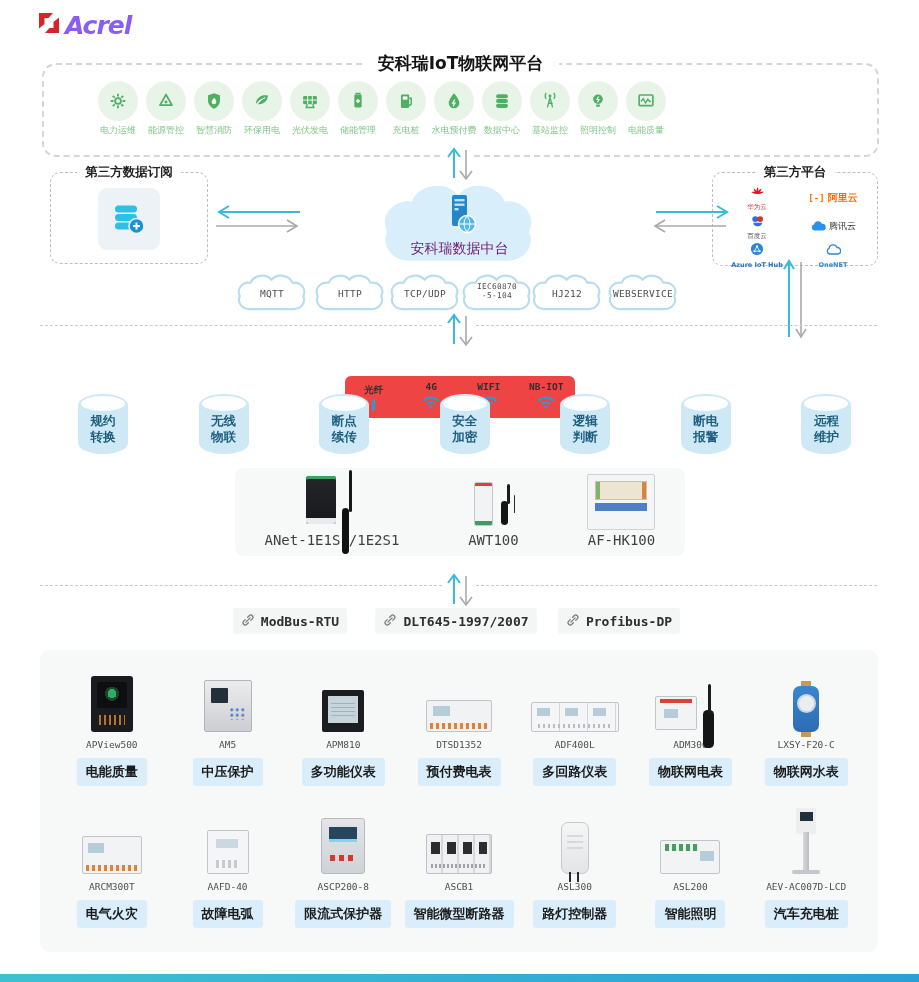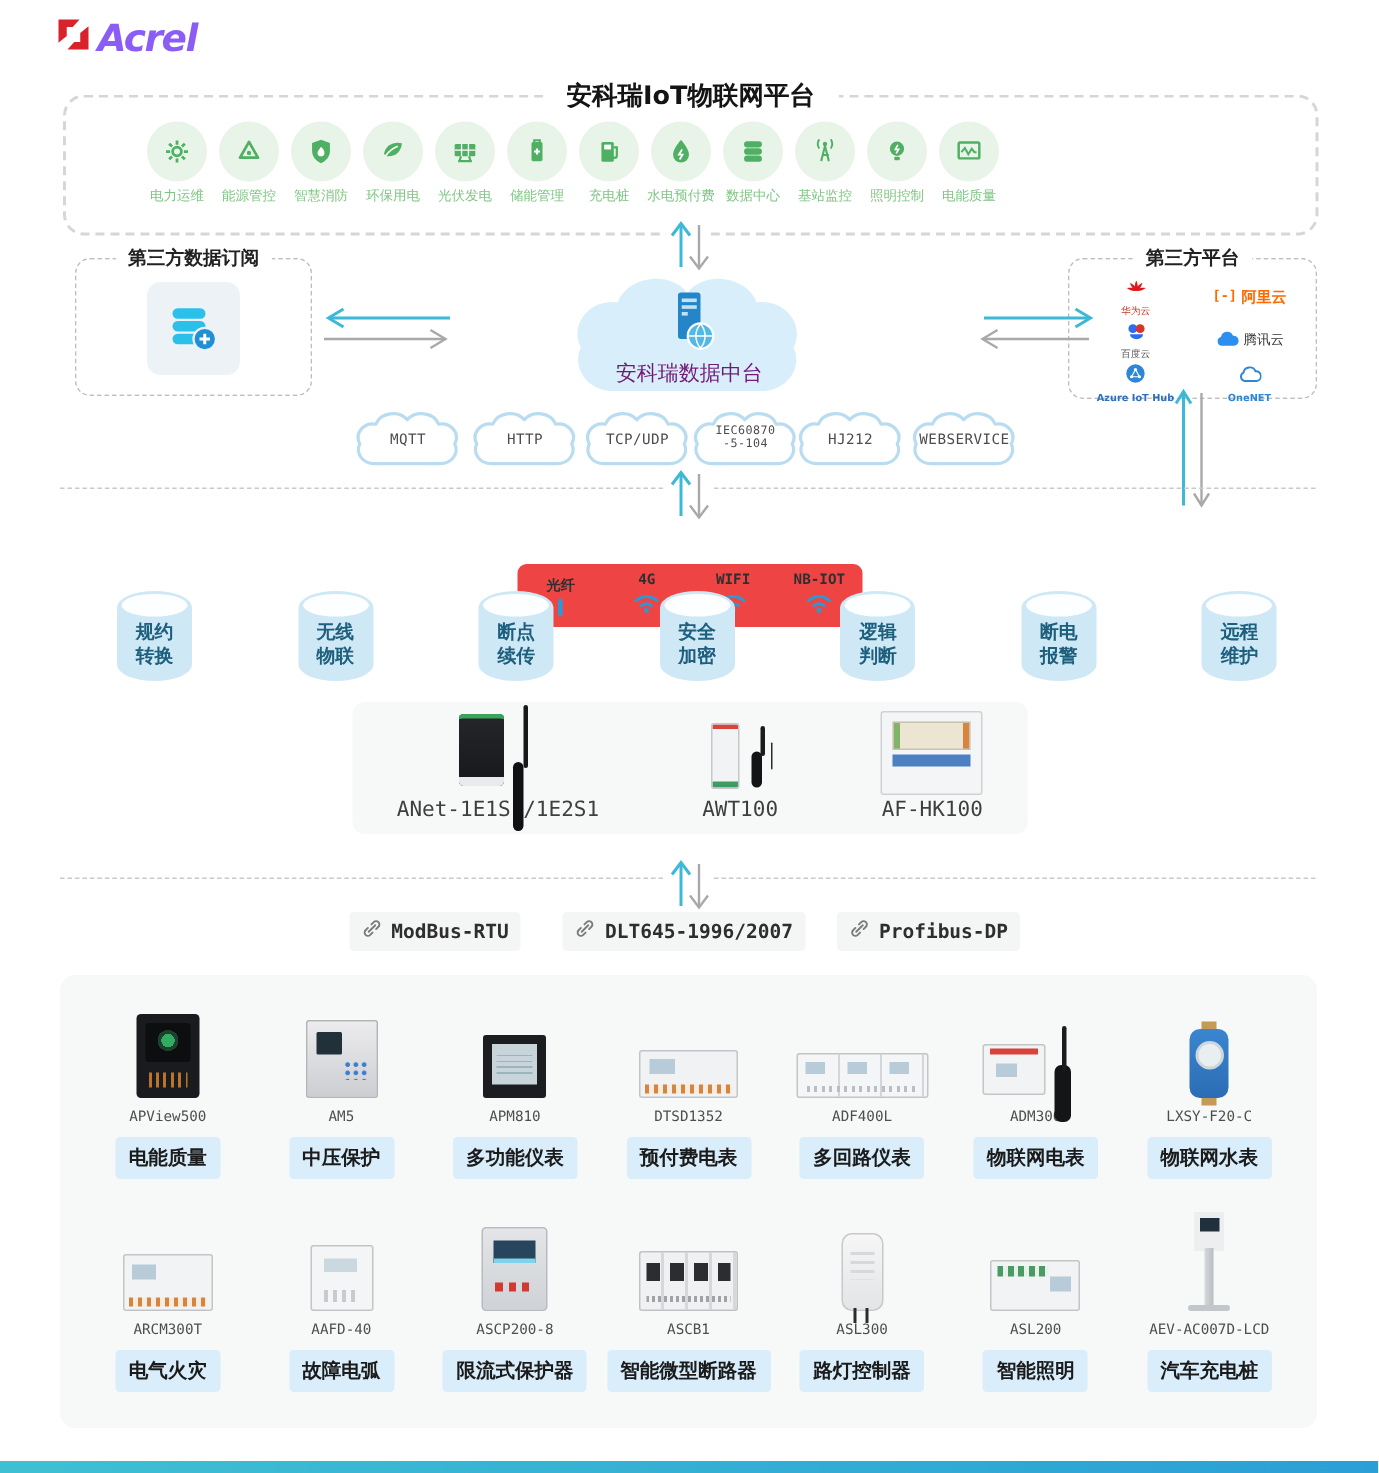--- a/index.html
+++ b/index.html
@@ -533,21 +533,21 @@
   <div class="pill" style="left:233px;width:114px">
     <span><svg width="14" height="14" viewBox="0 0 18 18">
           <path d="M5.5 8.5l-2 2a2.8 2.8 0 0 0 4 4l2-2M8.5 5.5l2-2a2.8 2.8 0 0 1 4 4l-2 2M6.2 11.8l5.6-5.6" stroke="#7a7a7a" fill="none" stroke-width="1.6" stroke-linecap="round"></path>
         </svg></span>
     <span>ModBus-RTU</span>
   </div>
   <div class="pill" style="left:375px;width:162px">
     <span><svg width="14" height="14" viewBox="0 0 18 18">
           <path d="M5.5 8.5l-2 2a2.8 2.8 0 0 0 4 4l2-2M8.5 5.5l2-2a2.8 2.8 0 0 1 4 4l-2 2M6.2 11.8l5.6-5.6" stroke="#7a7a7a" fill="none" stroke-width="1.6" stroke-linecap="round"></path>
         </svg></span>
-    <span>DLT645-1996/2007</span>
+    <span>DLT645-1997/2007</span>
   </div>
   <div class="pill" style="left:558px;width:122px">
     <span><svg width="14" height="14" viewBox="0 0 18 18">
           <path d="M5.5 8.5l-2 2a2.8 2.8 0 0 0 4 4l2-2M8.5 5.5l2-2a2.8 2.8 0 0 1 4 4l-2 2M6.2 11.8l5.6-5.6" stroke="#7a7a7a" fill="none" stroke-width="1.6" stroke-linecap="round"></path>
         </svg></span>
     <span>Profibus-DP</span>
   </div>
 
   <div class="panel">
     <div class="prow prow1">

